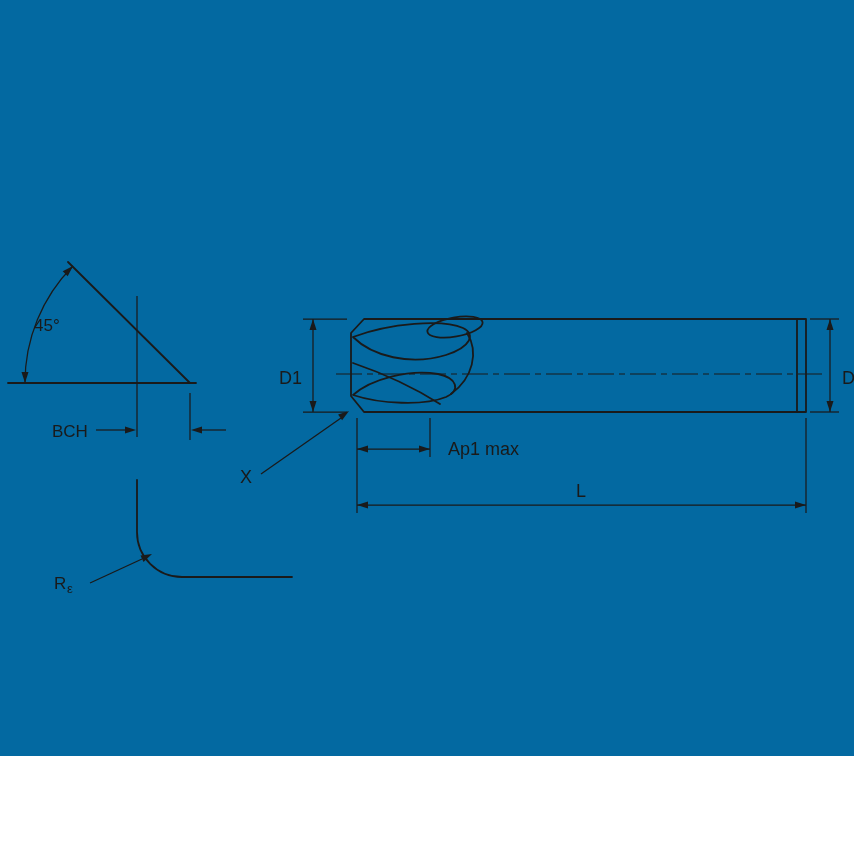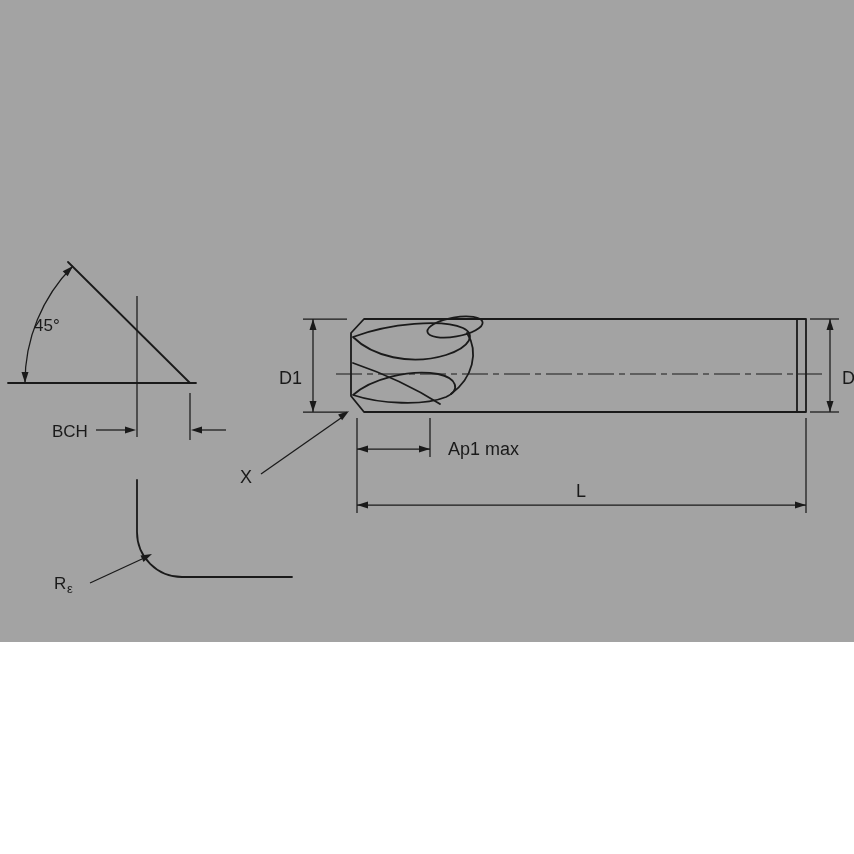--- a/index.html
+++ b/index.html
@@ -1,16 +1,16 @@
 <!DOCTYPE html>
 <html><head>
 <meta charset="utf-8">
 <style>
   html,body{margin:0;padding:0;background:#ffffff}
-  .canvas{width:854px;height:642px;background:#a3a3a3;position:relative;overflow:hidden}
+  .canvas{width:854px;height:756px;background:#0369a1;position:relative;overflow:hidden}
   svg{display:block}
   .draw{stroke:#1a1a1a;stroke-width:1.8;fill:none;stroke-linecap:round;stroke-linejoin:round}
   .thin{stroke:#1a1a1a;stroke-width:1.25;fill:none;stroke-linecap:butt}
   .center{stroke:#1a1a1a;stroke-width:1.2;fill:none;stroke-dasharray:26 5 6 5}
   .ah{fill:#1a1a1a;stroke:none}
   text{font-family:"Liberation Sans","DejaVu Sans",sans-serif;fill:#1a1a1a}
   .lbl{font-size:18px}
   .lbl-sm{font-size:17px}
   .sub{font-size:13px}
 </style>

